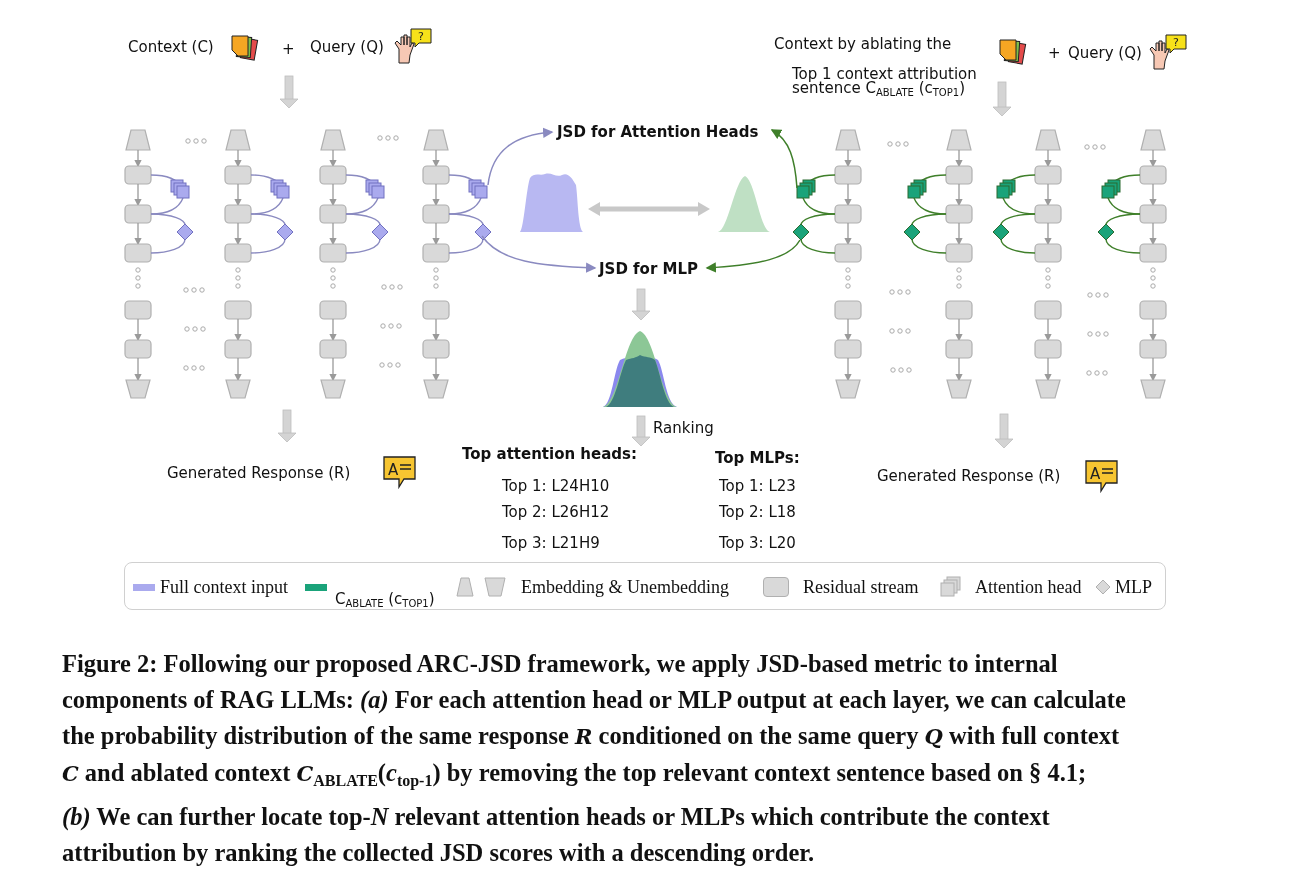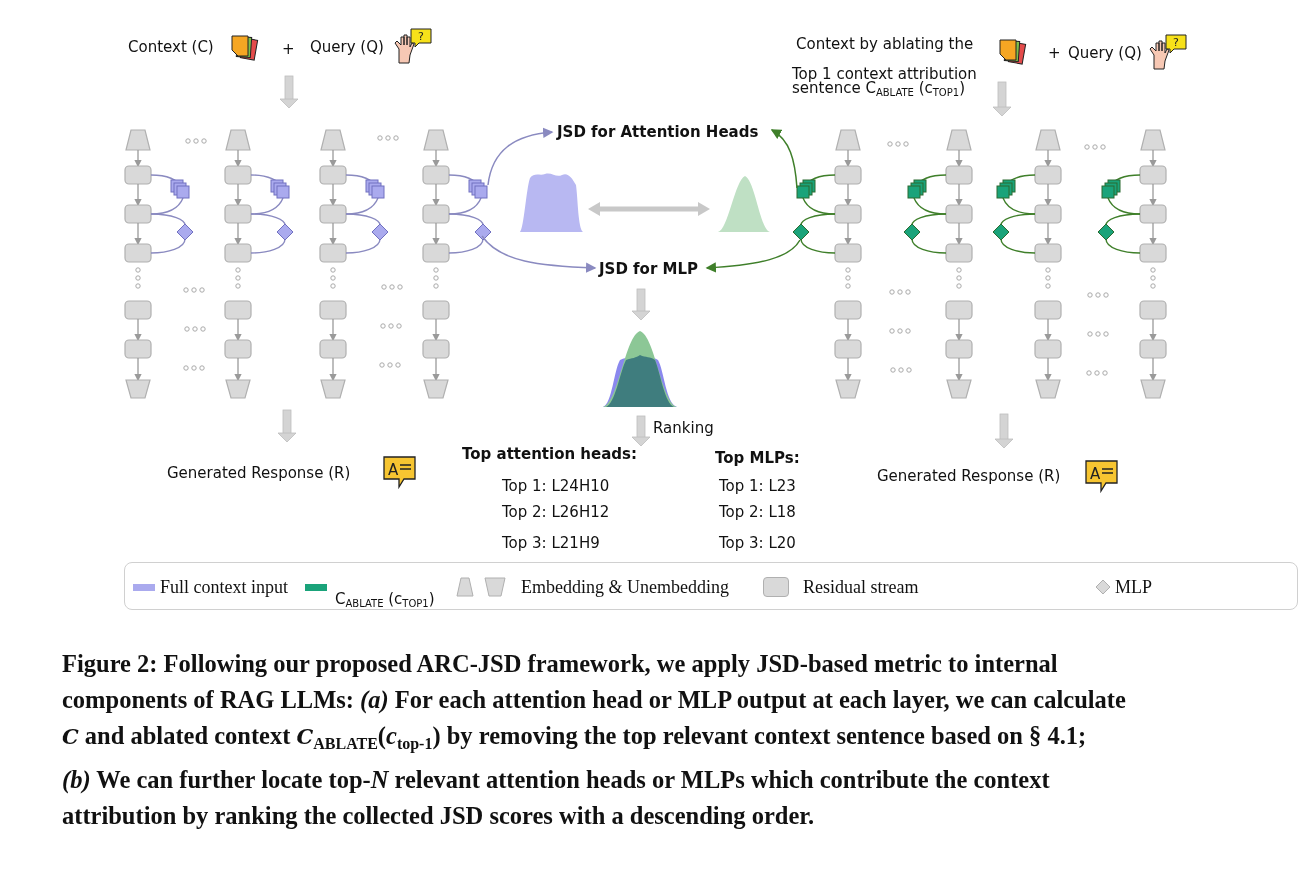--- a/index.html
+++ b/index.html
@@ -1,21 +1,21 @@
 <!DOCTYPE html>
 <html><head>
 <meta charset="utf-8">
 <style>
   html, body { margin:0; padding:0; background:#ffffff; }
   body { width:1300px; height:871px; position:relative; overflow:hidden; font-family:"Liberation Sans", sans-serif; color:#111; }
   #fig { position:absolute; left:0; top:0; width:1300px; height:620px; }
   .lbl { position:absolute; font-family:"DejaVu Sans", sans-serif; font-size:15px; color:#111; white-space:nowrap; }
   .bold { font-weight:bold; }
   .sub { font-size:10px; vertical-align:-3px; }
-  .legend { position:absolute; left:124px; top:562px; width:1174px; height:48px; border:1.5px solid #d0d0d0; border-radius:8px; box-sizing:border-box; }
+  .legend { position:absolute; left:124px; top:562px; width:1042px; height:48px; border:1.5px solid #d0d0d0; border-radius:8px; box-sizing:border-box; }
   .leg-item { position:absolute; top:0; height:48px; display:flex; align-items:center; font-family:"Liberation Serif", serif; font-size:18px; color:#111; white-space:nowrap; }
   .caption { position:absolute; left:58px; top:644px; width:1186px; font-family:"Liberation Serif", serif; font-size:24.5px; line-height:32px; text-align:justify; color:#111; }
   .caption p { margin:4px;font-weight:bold; }
   .caption .it { font-style:italic; }
   .caption .cal { font-family:"DejaVu Serif", serif; font-style:italic; font-size:21px; }
   .caption .sm { font-size:16px; vertical-align:-5px; }
 </style>
 </head>
 <body>
 
@@ -368,21 +368,21 @@
   <path d="M2,3 H18 V23 H8 L2,17 Z" fill="#f5a623" stroke="#222" stroke-width="1"></path>
 </svg>
 <div class="lbl" style="left:282px;top:40px;">+</div>
 <div class="lbl" style="left:310px;top:38px;">Query (Q)</div>
 <svg style="position:absolute;left:393px;top:27px;" width="40" height="38">
   <path d="M18,2 H38 V16 H26 L22,20 V16 H18 Z" fill="#f7e11a" stroke="#222" stroke-width="1"></path>
   <text x="28" y="13" font-size="11" text-anchor="middle" font-family="DejaVu Sans, sans-serif" fill="#222">?</text>
   <path d="M6,36 V22 L2,16 L4,14 L8,18 V10 L11,10 V18 V8 L14,8 V18 V10 L17,10 V20 L19,16 L21,17 L17,28 L16,36 Z" fill="#f7c8b4" stroke="#222" stroke-width="1"></path>
 </svg>
 
-<div class="lbl" style="left:796px;top:35px;">Context by ablating the</div>
+<div class="lbl" style="left:774px;top:35px;">Context by ablating the</div>
 <div class="lbl" style="left:792px;top:57px;margin-top:8px;">Top 1 context attribution</div>
 <div class="lbl" style="left:792px;top:79px;"><span>sentence C</span><span class="sub">ABLATE</span><span> (c</span><span class="sub">TOP1</span><span>)</span></div>
 <svg style="position:absolute;left:998px;top:37px;" width="30" height="30">
   <rect x="12" y="6" width="14" height="20" fill="#e44b4b" stroke="#222" stroke-width="1" transform="rotate(10 19 16)"></rect>
   <rect x="7" y="4" width="14" height="20" fill="#7fbf4a" stroke="#222" stroke-width="1" transform="rotate(4 14 14)"></rect>
   <path d="M2,3 H18 V23 H8 L2,17 Z" fill="#f5a623" stroke="#222" stroke-width="1"></path>
 </svg>
 <div class="lbl" style="left:1048px;top:44px;">+</div>
 <div class="lbl" style="left:1068px;top:44px;">Query (Q)</div>
 <svg style="position:absolute;left:1148px;top:33px;" width="40" height="38">
@@ -432,27 +432,36 @@
     <svg width="56" height="22">
       <path d="M6,20 L10,2 H18 L22,20 Z" fill="#d9d9d9" stroke="#b0b0b0"></path>
       <path d="M34,2 H54 L50,20 H38 Z" fill="#d9d9d9" stroke="#b0b0b0"></path>
     </svg>
     <span style="margin-left:14px;">Embedding &amp; Unembedding</span>
   </div>
   <div class="leg-item" style="left:638px;">
     <span style="display:inline-block;width:24px;height:18px;background:#d9d9d9;border:1px solid #b0b0b0;border-radius:4px;margin-right:14px;"></span>
     <span>Residual stream</span>
   </div>
+  <div class="leg-item" style="left:814px;">
+    <svg width="24" height="24" style="margin-right:12px;">
+      <rect x="8" y="2" width="13" height="13" fill="#d9d9d9" stroke="#b0b0b0"></rect>
+      <rect x="5" y="5" width="13" height="13" fill="#d9d9d9" stroke="#b0b0b0"></rect>
+      <rect x="2" y="8" width="13" height="13" fill="#d9d9d9" stroke="#b0b0b0"></rect>
+    </svg>
+    <span>Attention head</span>
+  </div>
   <div class="leg-item" style="left:970px;">
     <svg width="16" height="16" style="margin-right:4px;">
         <path d="M8,1 L15,8 L8,15 L1,8 Z" fill="#d9d9d9" stroke="#b0b0b0"></path>
       </svg>
     <span>MLP</span>
   </div>
 </div>
 
 <div class="caption">
   <p><span>Figure 2: Following our proposed ARC-JSD framework, we apply JSD-based metric to internal</span></p>
   <p><span>components of RAG LLMs: </span><span class="it">(a)</span><span> For each attention head or MLP output at each layer, we can calculate</span></p>
+  <p><span>the probability distribution of the same response </span><span class="cal">R</span><span> conditioned on the same query </span><span class="cal">Q</span><span> with full context</span></p>
   <p><span class="cal">C</span><span> and ablated context </span><span class="cal">C</span><span class="sm">ABLATE</span><span>(</span><span class="it">c</span><span class="sm">top-1</span><span>) by removing the top relevant context sentence based on § 4.1;</span></p>
   <p><span class="it">(b)</span><span> We can further locate top-</span><span class="it">N</span><span> relevant attention heads or MLPs which contribute the context</span></p>
   <p style="text-align:left;"><span>attribution by ranking the collected JSD scores with a descending order.</span></p>
 </div>
 
 </body></html>

